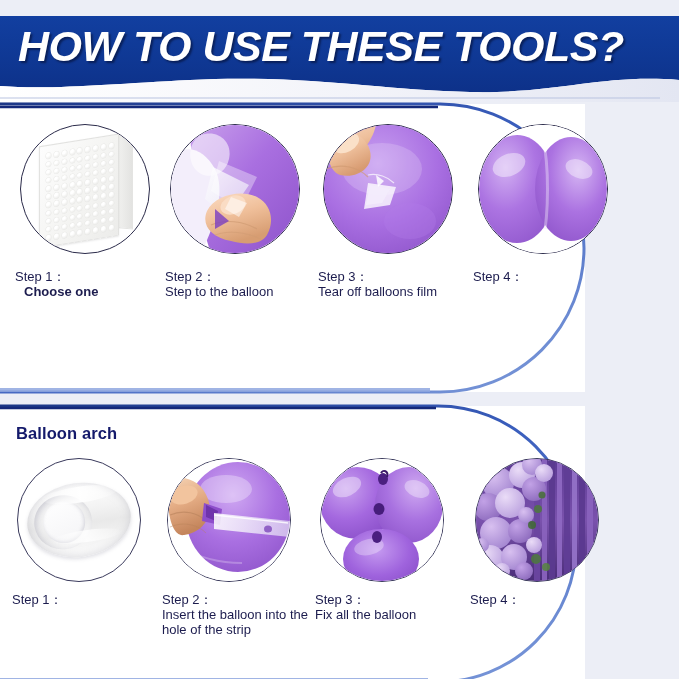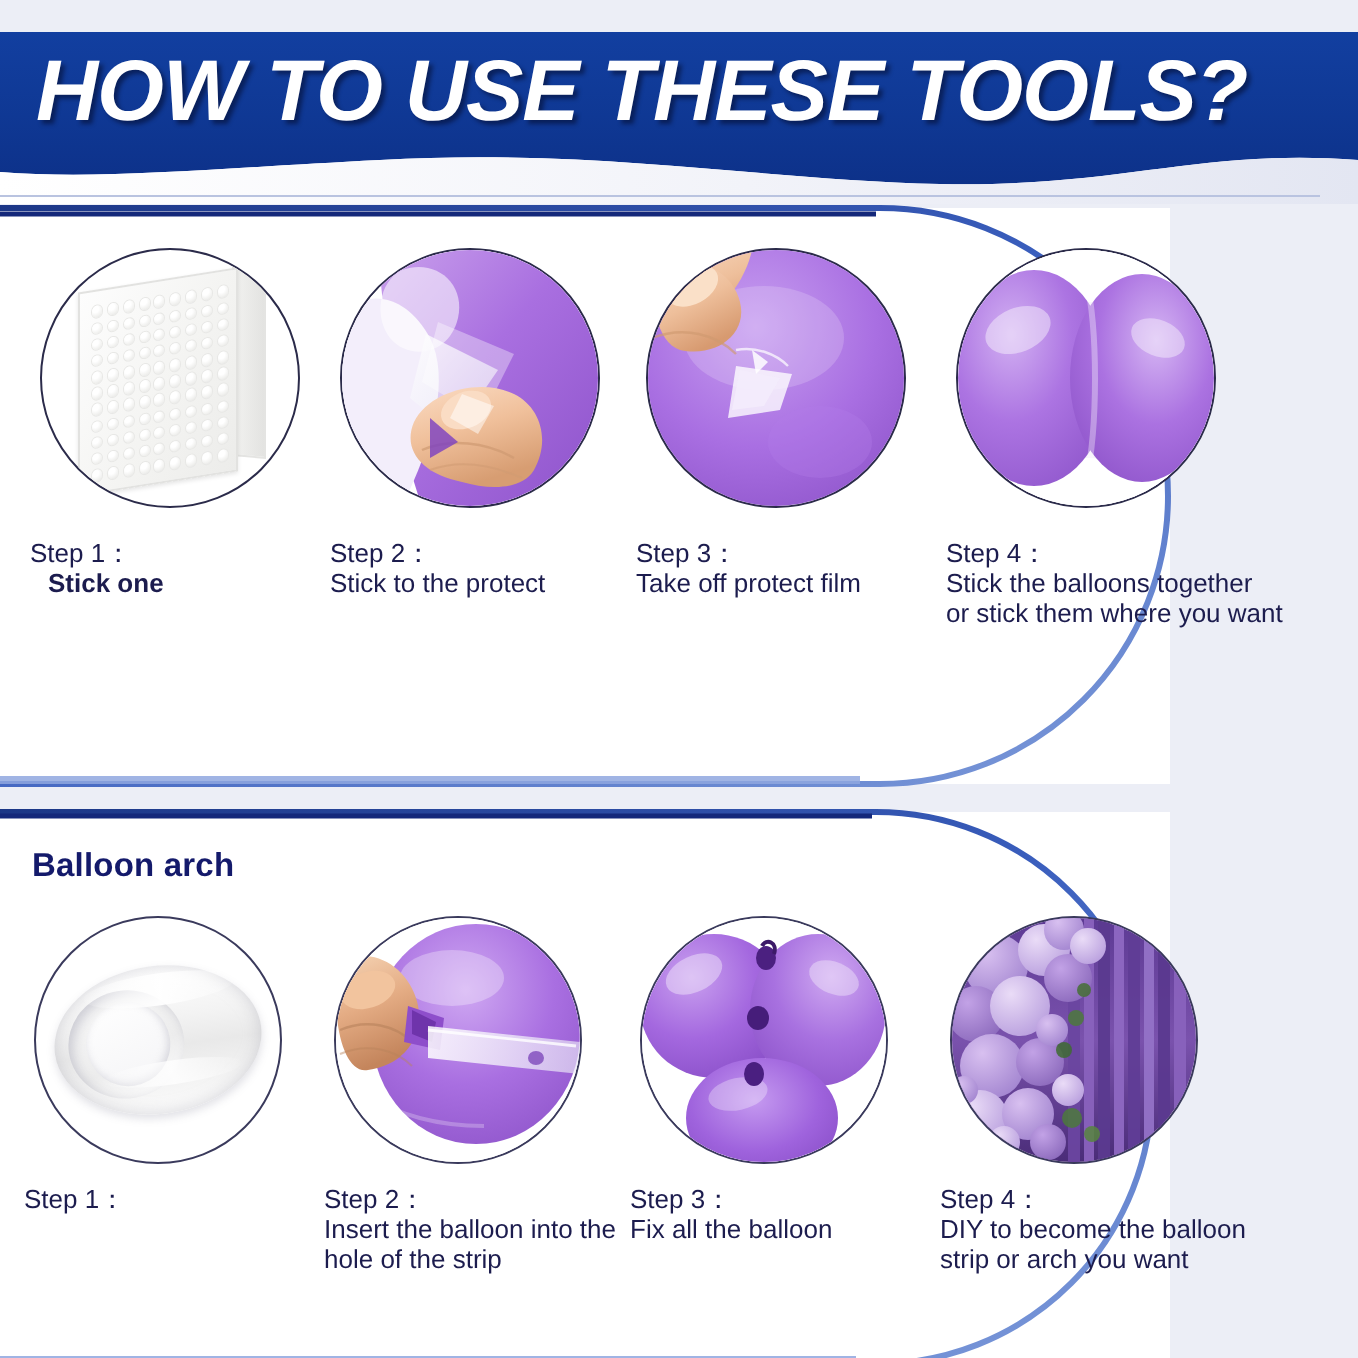--- a/index.html
+++ b/index.html
@@ -258,21 +258,21 @@
                     <i></i>
                     <i></i>
                     <i></i>
                 </div>
               </div>
             </div>
           </div>
         </div>
         <div class="cap bold" style="left:0px;top:155px;">
           <span class="lbl">Step 1：</span>
-          <span class="txt">Stick  one</span>
+          <span class="txt">Choose  one</span>
         </div>
       </div>
 
       <div class="cell" style="left:205px;top:10px;width:160px;height:270px;">
         <div class="circ outline" style="left:5px;top:10px;width:128px;height:128px;">
           <svg width="128" height="128" viewBox="0 0 128 128">
             <defs>
               <linearGradient id="bv2" x1="0" y1="0" x2="1" y2="1">
                 <stop offset="0" stop-color="#c9a0ec"></stop>
                 <stop offset="0.45" stop-color="#a96fe0"></stop>
@@ -297,21 +297,21 @@
             <path d="M60,116 C40,112 30,100 36,86 C44,70 70,64 86,72 C100,79 104,96 96,110 C90,120 74,120 60,116 Z" fill="url(#sk2)"></path>
             <ellipse cx="62" cy="80" rx="13" ry="9" fill="#fadcc4" transform="rotate(-22 62 80)"></ellipse>
             <path d="M40,100 C54,94 72,96 86,104" stroke="#cf9a72" stroke-width="1.2" fill="none" opacity=".7"></path>
             <path d="M44,110 C58,105 74,107 90,114" stroke="#cf9a72" stroke-width="1" fill="none" opacity=".55"></path>
             <path d="M60,72 L76,78 L68,92 L54,84 Z" fill="#ffffff" opacity=".5"></path>
             <path d="M44,84 L58,96 L44,104 Z" fill="#7a3fc2" opacity=".8"></path>
           </svg>
         </div>
         <div class="cap" style="left:0px;top:155px;">
           <span class="lbl">Step 2：</span>
-          <span class="txt">Stick to the protect</span>
+          <span class="txt">Step to the balloon</span>
         </div>
       </div>
 
       <div class="cell" style="left:358px;top:10px;width:160px;height:270px;">
         <div class="circ outline" style="left:5px;top:10px;width:128px;height:128px;">
           <svg width="128" height="128" viewBox="0 0 128 128">
             <defs>
               <radialGradient id="bv3" cx="0.42" cy="0.3" r="0.85">
                 <stop offset="0" stop-color="#c79ef0"></stop>
                 <stop offset="0.55" stop-color="#a96fe2"></stop>
@@ -331,21 +331,21 @@
             <path d="M2,44 C18,38 34,42 44,52" stroke="#d09a70" stroke-width="1.2" fill="none" opacity=".65"></path>
             <path d="M44,50 C54,48 64,52 70,58" stroke="#ffffff" stroke-width="1.2" fill="none" opacity=".7"></path>
             <path d="M44,58 L72,62 L66,80 L40,84 Z" fill="#ffffff" opacity=".78"></path>
             <path d="M46,60 L66,64 L58,78 L42,80 Z" fill="#f3ecfb" opacity=".85"></path>
             <path d="M52,50 L60,56 L54,62 Z" fill="#ffffff" opacity=".85"></path>
             <ellipse cx="86" cy="96" rx="26" ry="18" fill="#b27ce8" opacity=".35"></ellipse>
           </svg>
         </div>
         <div class="cap" style="left:0px;top:155px;">
           <span class="lbl">Step 3：</span>
-          <span class="txt">Take off  protect film</span>
+          <span class="txt">Tear off  balloons film</span>
         </div>
       </div>
 
       <div class="cell" style="left:513px;top:10px;width:170px;height:270px;">
         <div class="circ outline" style="left:5px;top:10px;width:128px;height:128px;">
           <svg width="128" height="128" viewBox="0 0 128 128">
             <defs>
               <radialGradient id="bl4a" cx="0.35" cy="0.3" r="0.8">
                 <stop offset="0" stop-color="#d2b0f2"></stop>
                 <stop offset="0.5" stop-color="#ac74e2"></stop>
@@ -362,22 +362,20 @@
             <ellipse cx="64" cy="120" rx="46" ry="16" fill="#ffffff"></ellipse>
             <ellipse cx="38" cy="64" rx="38" ry="54" fill="url(#bl4a)"></ellipse>
             <ellipse cx="92" cy="64" rx="36" ry="52" fill="url(#bl4b)"></ellipse>
             <ellipse cx="30" cy="40" rx="17" ry="11" fill="#ffffff" opacity=".42" transform="rotate(-22 30 40)"></ellipse>
             <ellipse cx="100" cy="44" rx="14" ry="9" fill="#ffffff" opacity=".4" transform="rotate(22 100 44)"></ellipse>
             <path d="M64,14 C70,40 70,88 64,116" stroke="#ffffff" stroke-width="3" fill="none" opacity=".35"></path>
           </svg>
         </div>
         <div class="cap" style="left:0px;top:155px;">
           <span class="lbl">Step 4：</span>
-          <span class="txt" style="white-space:pre-line;">Stick the balloons together
-or stick them where you want</span>
         </div>
       </div>
 
     </div>
   </div>
 
   <div class="panel panel2">
     <svg class="panel-shape" width="760" height="290" viewBox="0 0 760 290" style="left:0;top:-6px;position:absolute;overflow:visible">
       <defs>
         <linearGradient id="p2b" x1="0" y1="0" x2="1" y2="1">
@@ -546,21 +544,19 @@
               <circle cx="62" cy="50" r="4" fill="#4d7a3c"></circle>
               <circle cx="56" cy="66" r="4" fill="#3f6b32"></circle>
               <circle cx="60" cy="100" r="5" fill="#4d7a3c"></circle>
               <circle cx="70" cy="108" r="4" fill="#57853f"></circle>
               <circle cx="66" cy="36" r="3.5" fill="#466f35"></circle>
             </g>
           </svg>
         </div>
         <div class="cap" style="left:-3px;top:134px;">
           <span class="lbl">Step 4：</span>
-          <span class="txt" style="white-space:pre-line;">DIY to become the balloon
-strip or arch you want</span>
         </div>
       </div>
 
     </div>
   </div>
 
 </div>
 
 </body></html>

